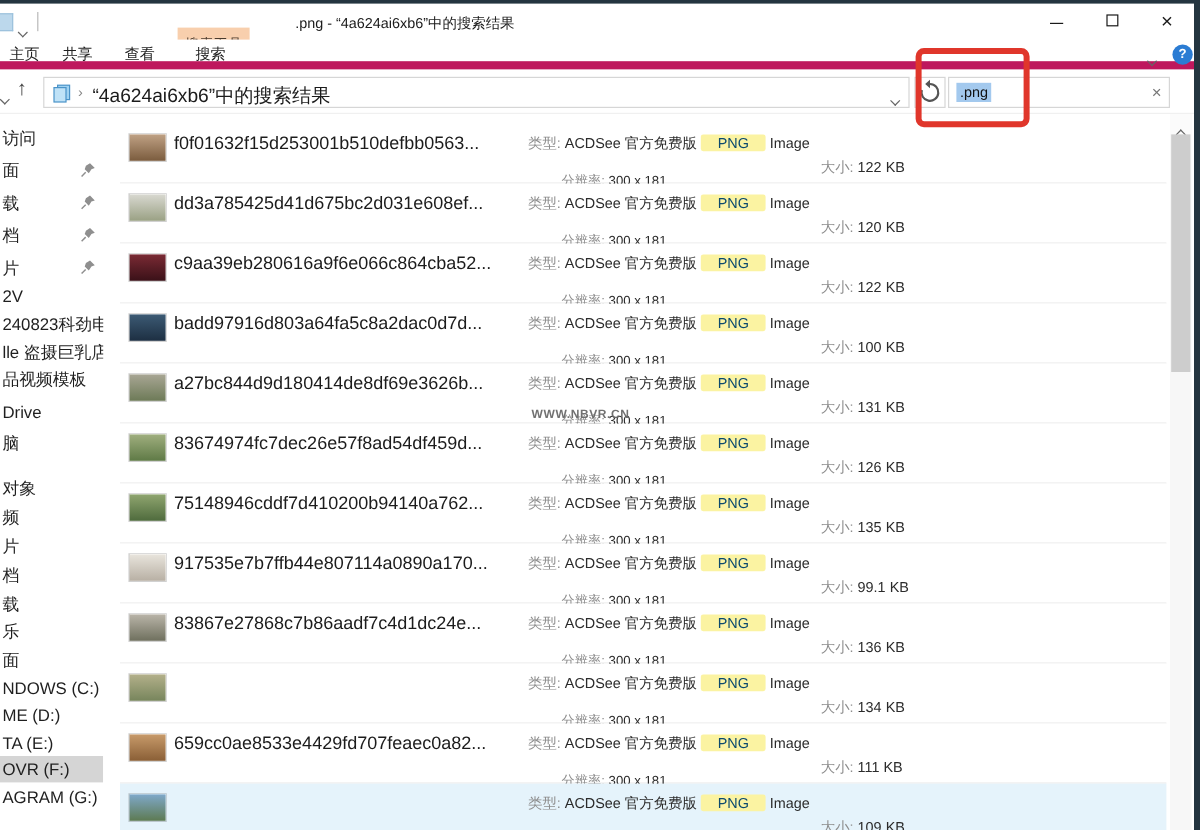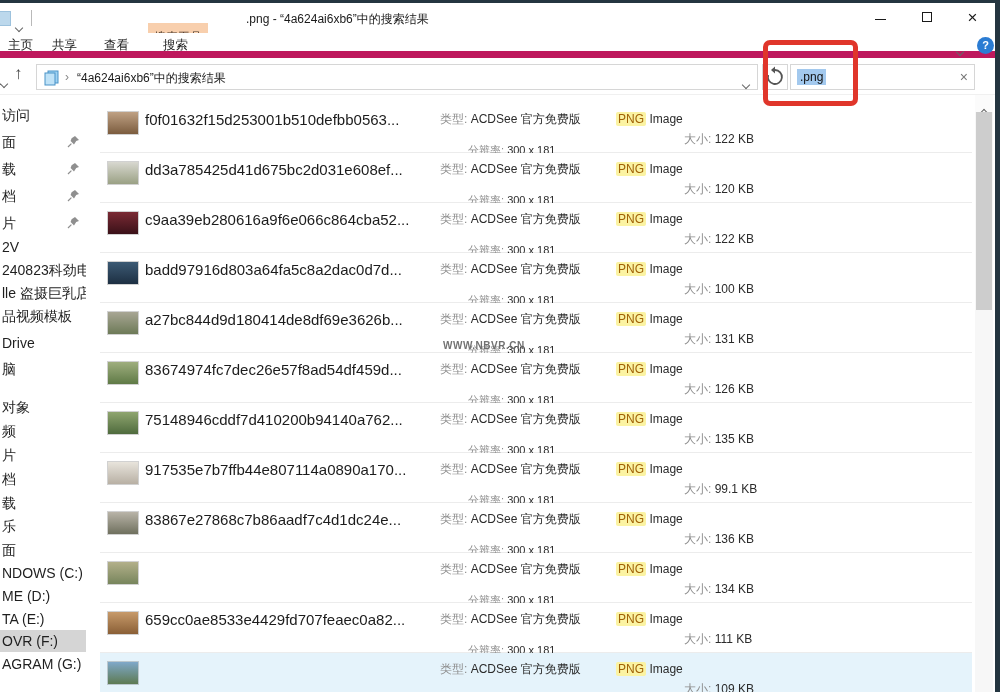--- a/index.html
+++ b/index.html
@@ -37,21 +37,21 @@
   .chev { display:inline-block; width:6px; height:6px; border-right:1.4px solid #666; border-bottom:1.4px solid #666; transform:rotate(45deg); }
   .chev.up { transform:rotate(225deg); }
 
   
   .addr-row { position:absolute; left:0; top:58px; width:1000px; height:37px; background:#fff; border-bottom:1px solid #f0f0f0;}
   .nav-drop { position:absolute; left:1px; top:15px; }
   .nav-up { position:absolute; left:14px; top:6px; font-size:17px; color:#444; }
   .addr-field { position:absolute; left:36px; top:6px; width:722px; height:26px; border:1px solid #d6d6d6; background:#fff; }
   .addr-icon { position:absolute; left:6px; top:4px; width:17px; height:17px; }
   .addr-bc-chev { position:absolute; left:28px; top:5px; color:#888; font-size:12px; }
-  .addr-text { position:absolute; left:40px; top:5px; font-size:12px; color:#1b1b1b; white-space:nowrap; }
+  .addr-text { position:absolute; left:40px; top:5px; font-size:16px; color:#1b1b1b; white-space:nowrap; }
   .addr-drop { position:absolute; right:8px; top:9px; }
   .refresh-btn { position:absolute; left:762px; top:6px; width:26px; height:26px; border:1px solid #d6d6d6; background:#fff; }
   .search-box { position:absolute; left:790px; top:6px; width:185px; height:26px; border:1px solid #d6d6d6; background:#fff; }
   .search-value { position:absolute; left:6px; top:4px; font-size:12px; padding:1px 3px;
     background:var(--search-sel); color:#111; }
   .search-clear { position:absolute; right:6px; top:4px; font-size:14px; color:#777; }
 
   
   .annotation { position:absolute; left:763px; top:40px; width:95px; height:66px;
     border:5px solid var(--annot-red); border-radius:7px; z-index:50; pointer-events:none; }
@@ -68,21 +68,21 @@
   .filelist { position:absolute; left:100px; top:103px; width:872px; }
   .file-row { position:relative; width:872px; height:50px; border-bottom:1px solid #ececec; background:#fff; }
   .file-row.selected { background:var(--row-sel); border-bottom-color:transparent; }
   .thumb { position:absolute; left:8px; top:9px; width:30px; height:22px; box-shadow:0 0 0 1px rgba(0,0,0,.18); }
   .fname { position:absolute; left:45px; top:8px; font-size:15px; color:#1c1c1c; white-space:nowrap; }
   .meta1 { position:absolute; left:340px; top:8px; font-size:12px; white-space:nowrap; }
   .meta2 { position:absolute; left:340px; top:40px; font-size:11px; white-space:nowrap;margin-left:28px; }
   .sizecol { position:absolute; left:584px; top:28px; font-size:12px; white-space:nowrap; }
   .lbl { color:#8d8d8d; }
   .val { color:#2b2b2b; }
-  .hl { background:var(--png-hl); border-radius:2px; padding:0 2px; color:#a16207;margin-left:32px; }
+  .hl { background:var(--png-hl); border-radius:2px; padding:0 14px; color:#0c4a6e; }
 
   
   .watermark { position:absolute; left:443px; top:340px; font-size:10px; font-weight:600;
     color:rgba(105,105,105,.95); letter-spacing:.5px; z-index:10; }
 
   
   .scrollbar { position:absolute; left:975px; top:95px; width:18px; height:597px; background:#f7f7f7; }
   .scroll-up { position:absolute; left:0; top:0; width:18px; height:17px; background:#fbfbfb; text-align:center; padding-top:7px;}
   .scroll-thumb { position:absolute; left:1px; top:17px; width:16px; height:198px; background:#cdcdcd; }
 </style>

